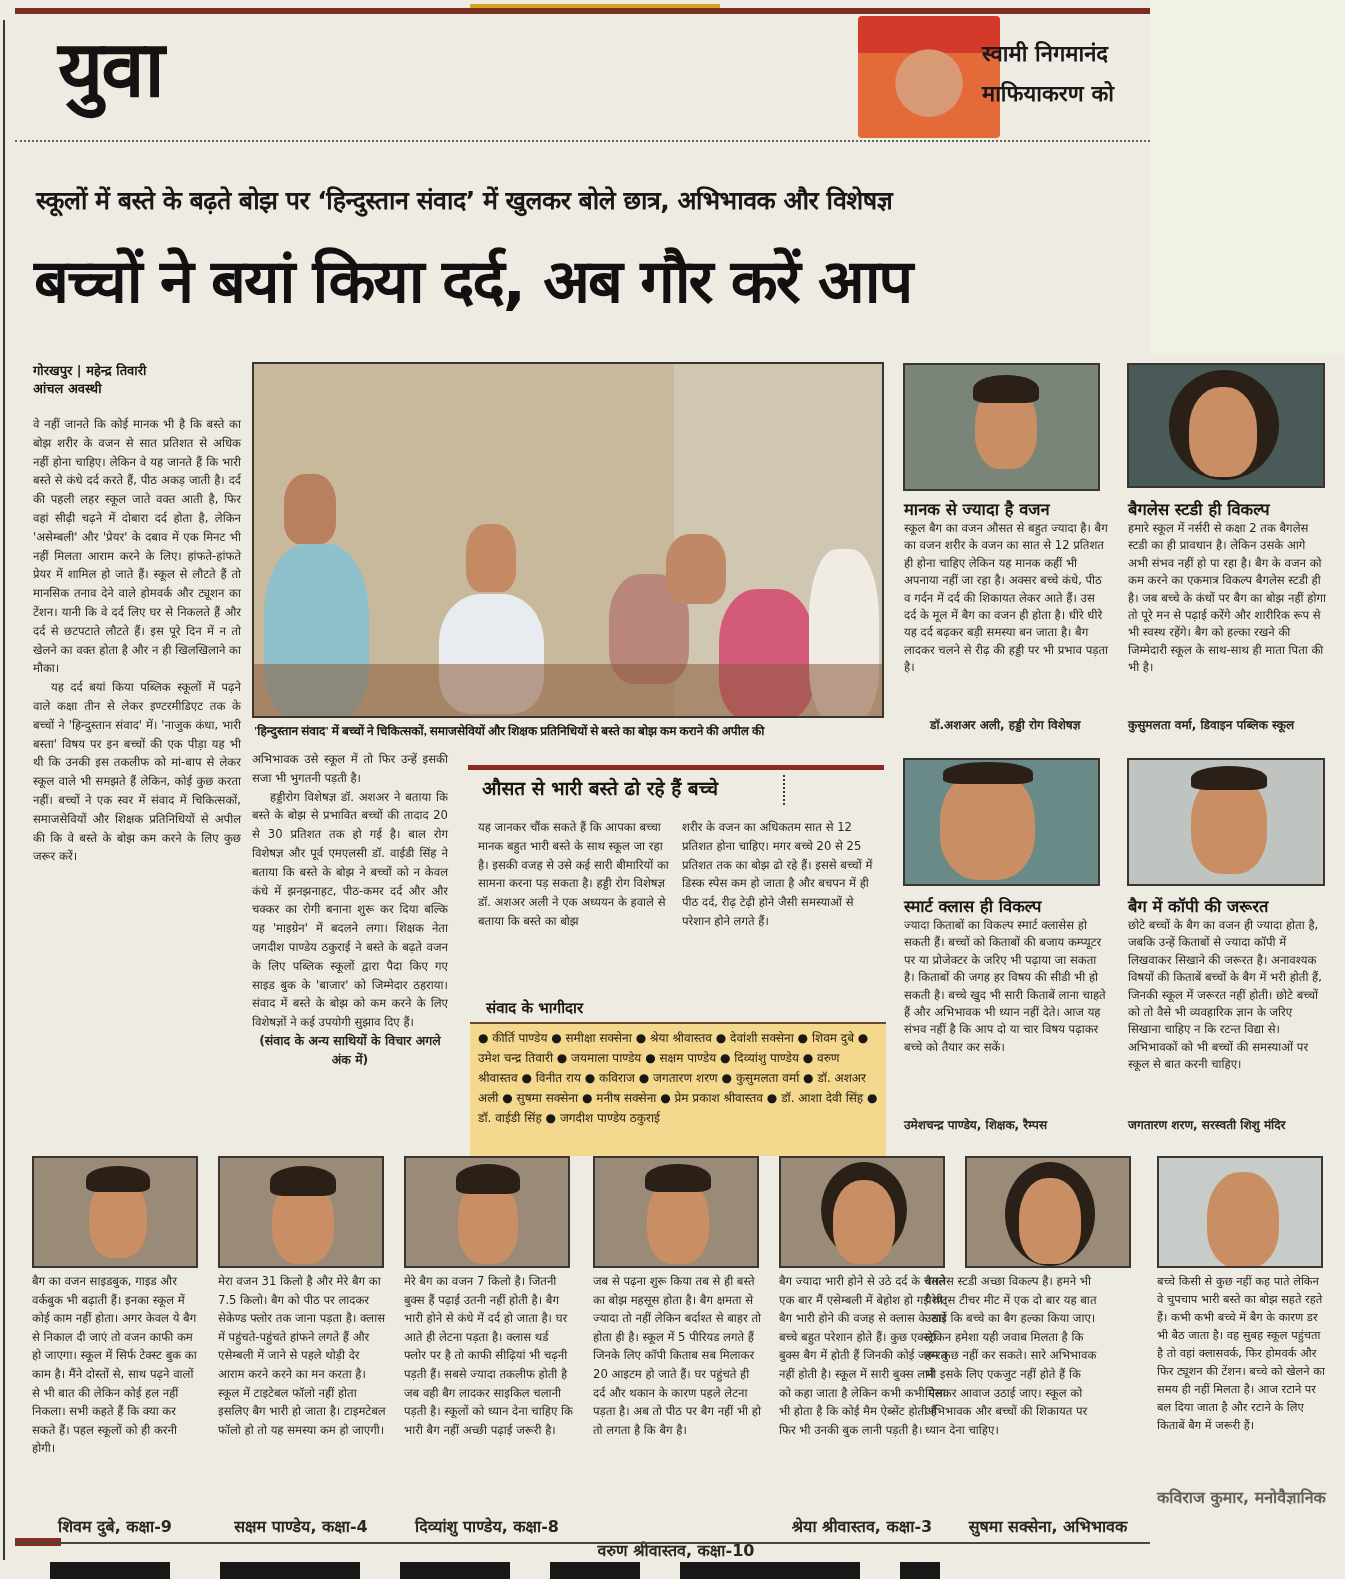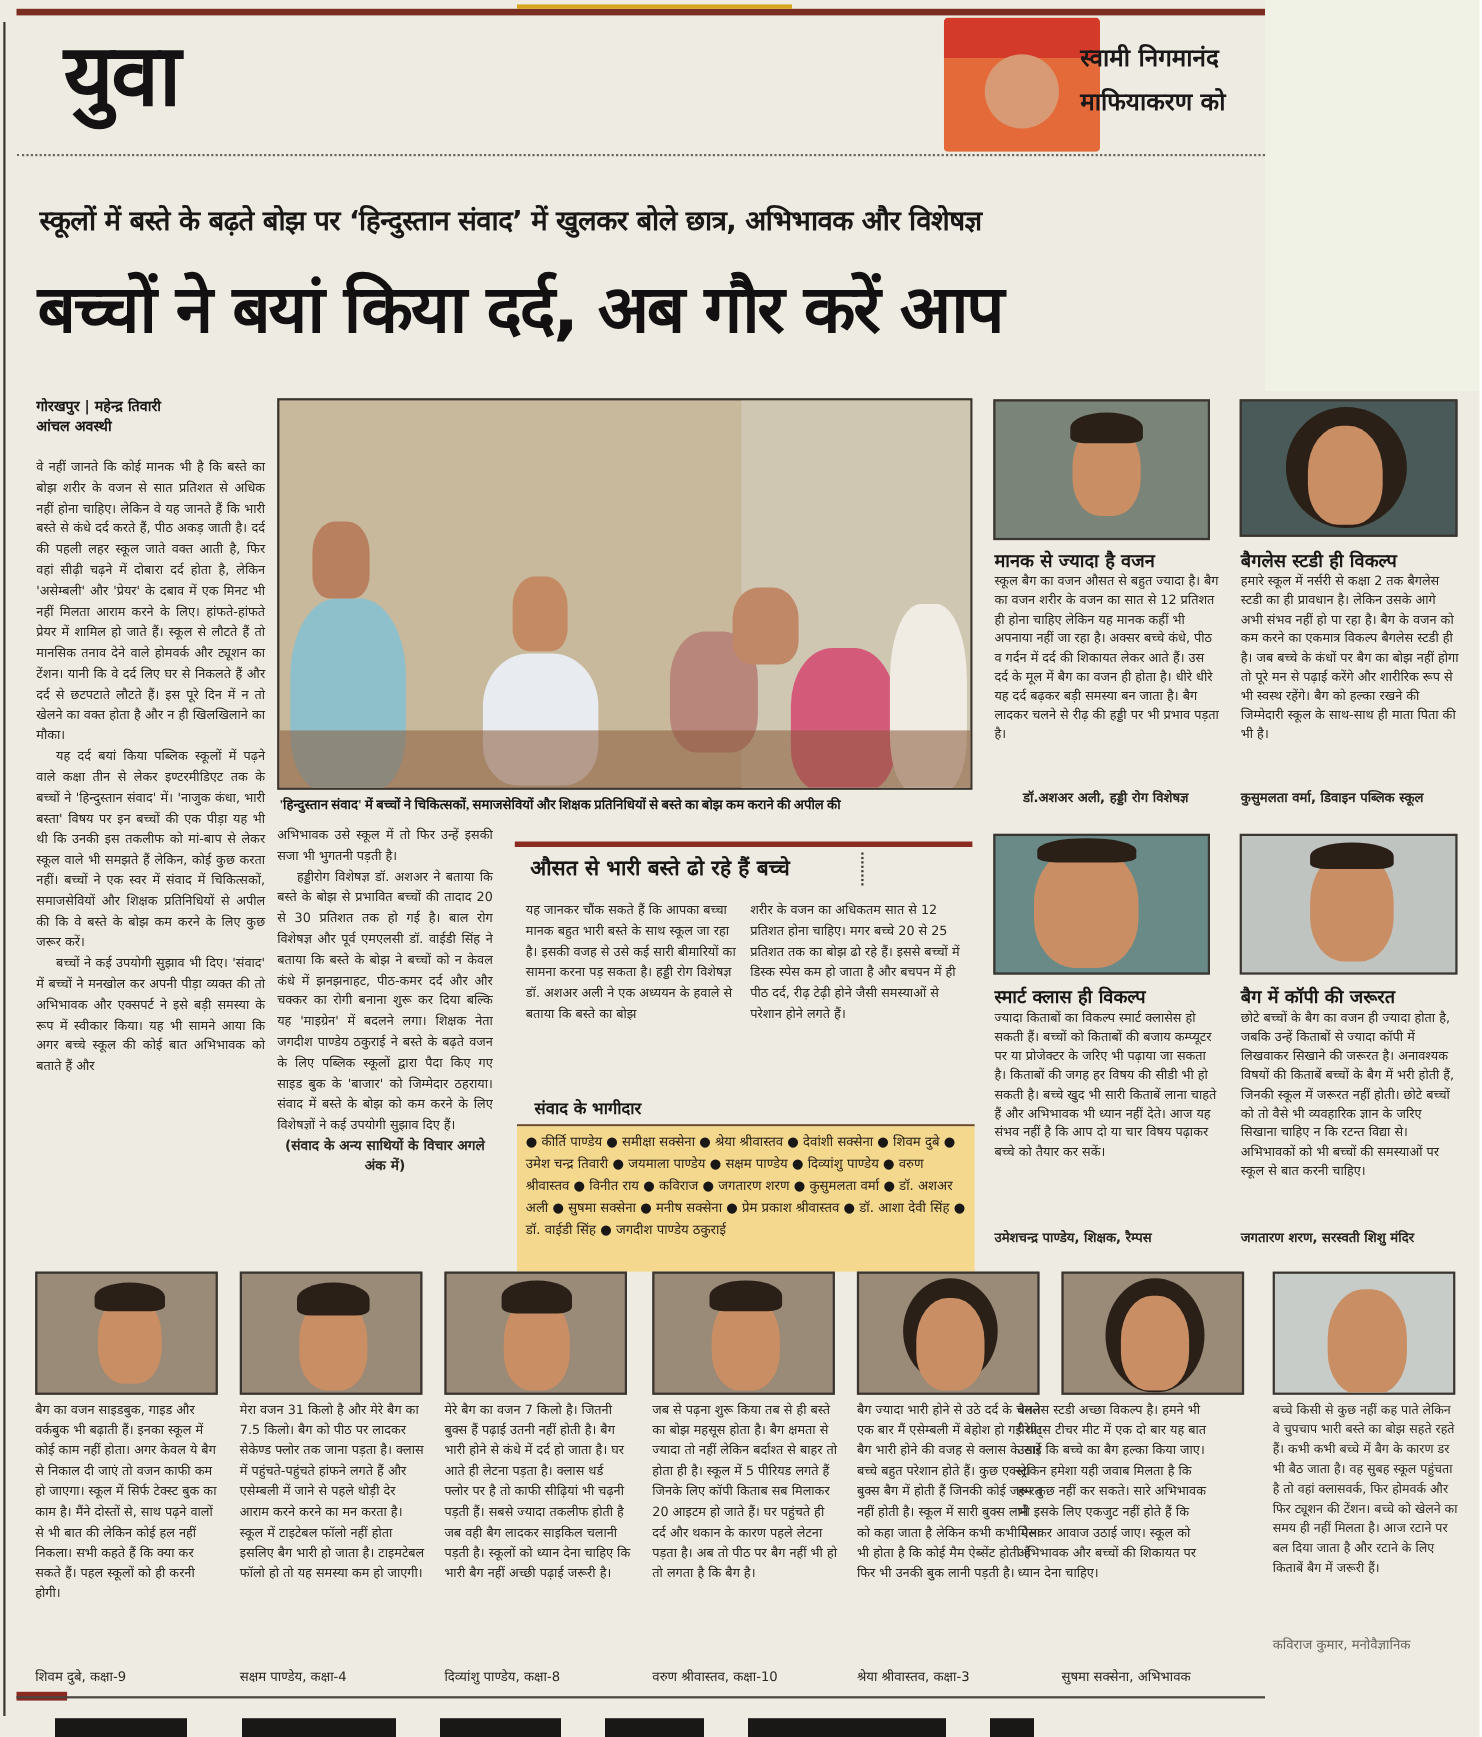--- a/index.html
+++ b/index.html
@@ -51,21 +51,21 @@
   .op-photo { position: absolute; border: 2px solid #3a3530; overflow: hidden; }
   .op-title { position: absolute; font-weight: bold; font-size: 16.5px; color: #1a1816; white-space: nowrap; }
   .op-body { position: absolute; font-size: 11.6px; line-height: 17.4px; color: #2a2622; }
   .op-sig { position: absolute; font-size: 12px; color: #2a2622; white-space: nowrap; font-weight: bold; }
 
   .face { position: absolute; border-radius: 46% 46% 40% 40%; background: #c98e64; }
   .hair { position: absolute; border-radius: 50% 50% 20% 20%; background: #2a2018; }
 
   .q-photo { position: absolute; top: 1156px; height: 112px; border: 2px solid #3a3530; overflow: hidden; background: #9a8a78; }
   .q-body { position: absolute; top: 1272px; font-size: 11.6px; line-height: 18.6px; color: #2a2622; }
-  .q-sig { position: absolute; top: 1515px; font-size: 12px; color: #2a2622; white-space: nowrap; text-align: left; font-weight: normal; }
+  .q-sig { position: absolute; top: 1515px; font-size: 16px; color: #2a2622; white-space: nowrap; text-align: center; font-weight: bold; }
 
   .bottom-rule { position: absolute; left: 15px; top: 1542px; width: 1135px; height: 2px; background: #4a4540; }
   .bottom-accent { position: absolute; left: 15px; top: 1538px; width: 46px; height: 8px; background: #8a2a20; }
   .next-strip { position: absolute; left: 30px; top: 1558px; width: 1115px; height: 21px; overflow: hidden; }
   .next-strip div { position: absolute; top: 4px; height: 20px; background: #1a1816; }
 </style>
 </head>
 <body>
 
 <div class="paper paper-top"></div>
@@ -90,21 +90,20 @@
 <div class="headline">बच्चों ने बयां किया दर्द, अब गौर करें आप</div>
 
 <div class="byline">
   <div>गोरखपुर | महेन्द्र तिवारी</div>
   <div>आंचल अवस्थी</div>
 </div>
 
 <div class="col" style="left:33px; top:415px; width:208px;">
   <p>वे नहीं जानते कि कोई मानक भी है कि बस्ते का बोझ शरीर के वजन से सात प्रतिशत से अधिक नहीं होना चाहिए। लेकिन वे यह जानते हैं कि भारी बस्ते से कंधे दर्द करते हैं, पीठ अकड़ जाती है। दर्द की पहली लहर स्कूल जाते वक्त आती है, फिर वहां सीढ़ी चढ़ने में दोबारा दर्द होता है, लेकिन 'असेम्बली' और 'प्रेयर' के दबाव में एक मिनट भी नहीं मिलता आराम करने के लिए। हांफते-हांफते प्रेयर में शामिल हो जाते हैं। स्कूल से लौटते हैं तो मानसिक तनाव देने वाले होमवर्क और ट्यूशन का टेंशन। यानी कि वे दर्द लिए घर से निकलते हैं और दर्द से छटपटाते लौटते हैं। इस पूरे दिन में न तो खेलने का वक्त होता है और न ही खिलखिलाने का मौका।</p>
   <p class="indent">यह दर्द बयां किया पब्लिक स्कूलों में पढ़ने वाले कक्षा तीन से लेकर इण्टरमीडिएट तक के बच्चों ने 'हिन्दुस्तान संवाद' में। 'नाजुक कंधा, भारी बस्ता' विषय पर इन बच्चों की एक पीड़ा यह भी थी कि उनकी इस तकलीफ को मां-बाप से लेकर स्कूल वाले भी समझते हैं लेकिन, कोई कुछ करता नहीं। बच्चों ने एक स्वर में संवाद में चिकित्सकों, समाजसेवियों और शिक्षक प्रतिनिधियों से अपील की कि वे बस्ते के बोझ कम करने के लिए कुछ जरूर करें।</p>
-  <p class="indent">बच्चों ने कई उपयोगी सुझाव भी दिए। 'संवाद' में बच्चों ने मनखोल कर अपनी पीड़ा व्यक्त की तो अभिभावक और एक्सपर्ट ने इसे बड़ी समस्या के रूप में स्वीकार किया। यह भी सामने आया कि अगर बच्चे स्कूल की कोई बात अभिभावक को बताते हैं और</p>
 </div>
 
 <div class="main-photo">
   <div class="wall"></div>
   <div class="kid" style="left:10px; top:180px; width:105px; height:176px; background:#8ec0cc;"></div>
   <div class="kid" style="left:30px; top:110px; width:52px; height:70px; background:#b98060;"></div>
   <div class="kid" style="left:185px; top:230px; width:105px; height:120px; background:#e8ecf0;"></div>
   <div class="kid" style="left:212px; top:160px; width:50px; height:68px; background:#c48a64;"></div>
   <div class="kid" style="left:355px; top:210px; width:80px; height:110px; background:#b8867a;"></div>
   <div class="kid" style="left:412px; top:170px; width:60px; height:70px; background:#c08866;"></div>
@@ -194,21 +193,21 @@
 <div class="q-body" style="left:218px; width:170px;">मेरा वजन 31 किलो है और मेरे बैग का 7.5 किलो। बैग को पीठ पर लादकर सेकेण्ड फ्लोर तक जाना पड़ता है। क्लास में पहुंचते-पहुंचते हांफने लगते हैं और एसेम्बली में जाने से पहले थोड़ी देर आराम करने करने का मन करता है। स्कूल में टाइटेबल फॉलो नहीं होता इसलिए बैग भारी हो जाता है। टाइमटेबल फॉलो हो तो यह समस्या कम हो जाएगी।</div>
 <div class="q-body" style="left:404px; width:170px;">मेरे बैग का वजन 7 किलो है। जितनी बुक्स हैं पढ़ाई उतनी नहीं होती है। बैग भारी होने से कंधे में दर्द हो जाता है। घर आते ही लेटना पड़ता है। क्लास थर्ड फ्लोर पर है तो काफी सीढ़ियां भी चढ़नी पड़ती हैं। सबसे ज्यादा तकलीफ होती है जब वही बैग लादकर साइकिल चलानी पड़ती है। स्कूलों को ध्यान देना चाहिए कि भारी बैग नहीं अच्छी पढ़ाई जरूरी है।</div>
 <div class="q-body" style="left:593px; width:172px;">जब से पढ़ना शुरू किया तब से ही बस्ते का बोझ महसूस होता है। बैग क्षमता से ज्यादा तो नहीं लेकिन बर्दाश्त से बाहर तो होता ही है। स्कूल में 5 पीरियड लगते हैं जिनके लिए कॉपी किताब सब मिलाकर 20 आइटम हो जाते हैं। घर पहुंचते ही दर्द और थकान के कारण पहले लेटना पड़ता है। अब तो पीठ पर बैग नहीं भी हो तो लगता है कि बैग है।</div>
 <div class="q-body" style="left:779px; width:170px;">बैग ज्यादा भारी होने से उठे दर्द के चलते एक बार मैं एसेम्बली में बेहोश हो गई थी। बैग भारी होने की वजह से क्लास के सारे बच्चे बहुत परेशान होते हैं। कुछ एक्स्ट्रा बुक्स बैग में होती हैं जिनकी कोई जरूरत नहीं होती है। स्कूल में सारी बुक्स लाने को कहा जाता है लेकिन कभी कभी ऐसा भी होता है कि कोई मैम ऐब्सेंट होती हैं फिर भी उनकी बुक लानी पड़ती है।</div>
 <div class="q-body" style="left:925px; width:172px;">बैगलेस स्टडी अच्छा विकल्प है। हमने भी पैरेण्ट्स टीचर मीट में एक दो बार यह बात उठाई कि बच्चे का बैग हल्का किया जाए। लेकिन हमेशा यही जवाब मिलता है कि हम कुछ नहीं कर सकते। सारे अभिभावक भी इसके लिए एकजुट नहीं होते हैं कि मिलकर आवाज उठाई जाए। स्कूल को अभिभावक और बच्चों की शिकायत पर ध्यान देना चाहिए।</div>
 <div class="q-body" style="left:1157px; width:170px; font-size:11.4px; line-height:18px;">बच्चे किसी से कुछ नहीं कह पाते लेकिन वे चुपचाप भारी बस्ते का बोझ सहते रहते हैं। कभी कभी बच्चे में बैग के कारण डर भी बैठ जाता है। वह सुबह स्कूल पहुंचता है तो वहां क्लासवर्क, फिर होमवर्क और फिर ट्यूशन की टेंशन। बच्चे को खेलने का समय ही नहीं मिलता है। आज रटाने पर बल दिया जाता है और रटाने के लिए किताबें बैग में जरूरी हैं।</div>
 
 <div class="q-sig" style="left:32px; width:166px;">शिवम दुबे, कक्षा-9</div>
 <div class="q-sig" style="left:218px; width:166px;">सक्षम पाण्डेय, कक्षा-4</div>
 <div class="q-sig" style="left:404px; width:166px;">दिव्यांशु पाण्डेय, कक्षा-8</div>
-<div class="q-sig" style="left:593px; width:166px;">वरुण श्रीवास्तव, कक्षा-10</div>
+<div class="q-sig" style="left:593px; width:166px;margin-top:24px;">वरुण श्रीवास्तव, कक्षा-10</div>
 <div class="q-sig" style="left:779px; width:166px;">श्रेया श्रीवास्तव, कक्षा-3</div>
 <div class="q-sig" style="left:965px; width:166px;">सुषमा सक्सेना, अभिभावक</div>
 <div class="q-sig" style="left:1157px; width:166px; top:1486px; opacity:0.7;">कविराज कुमार, मनोवैज्ञानिक</div>
 
 <div class="bottom-accent"></div>
 <div class="bottom-rule"></div>
 <div class="next-strip">
   <div style="left:20px; width:120px;"></div>
   <div style="left:190px; width:140px;"></div>
   <div style="left:370px; width:110px;"></div>

